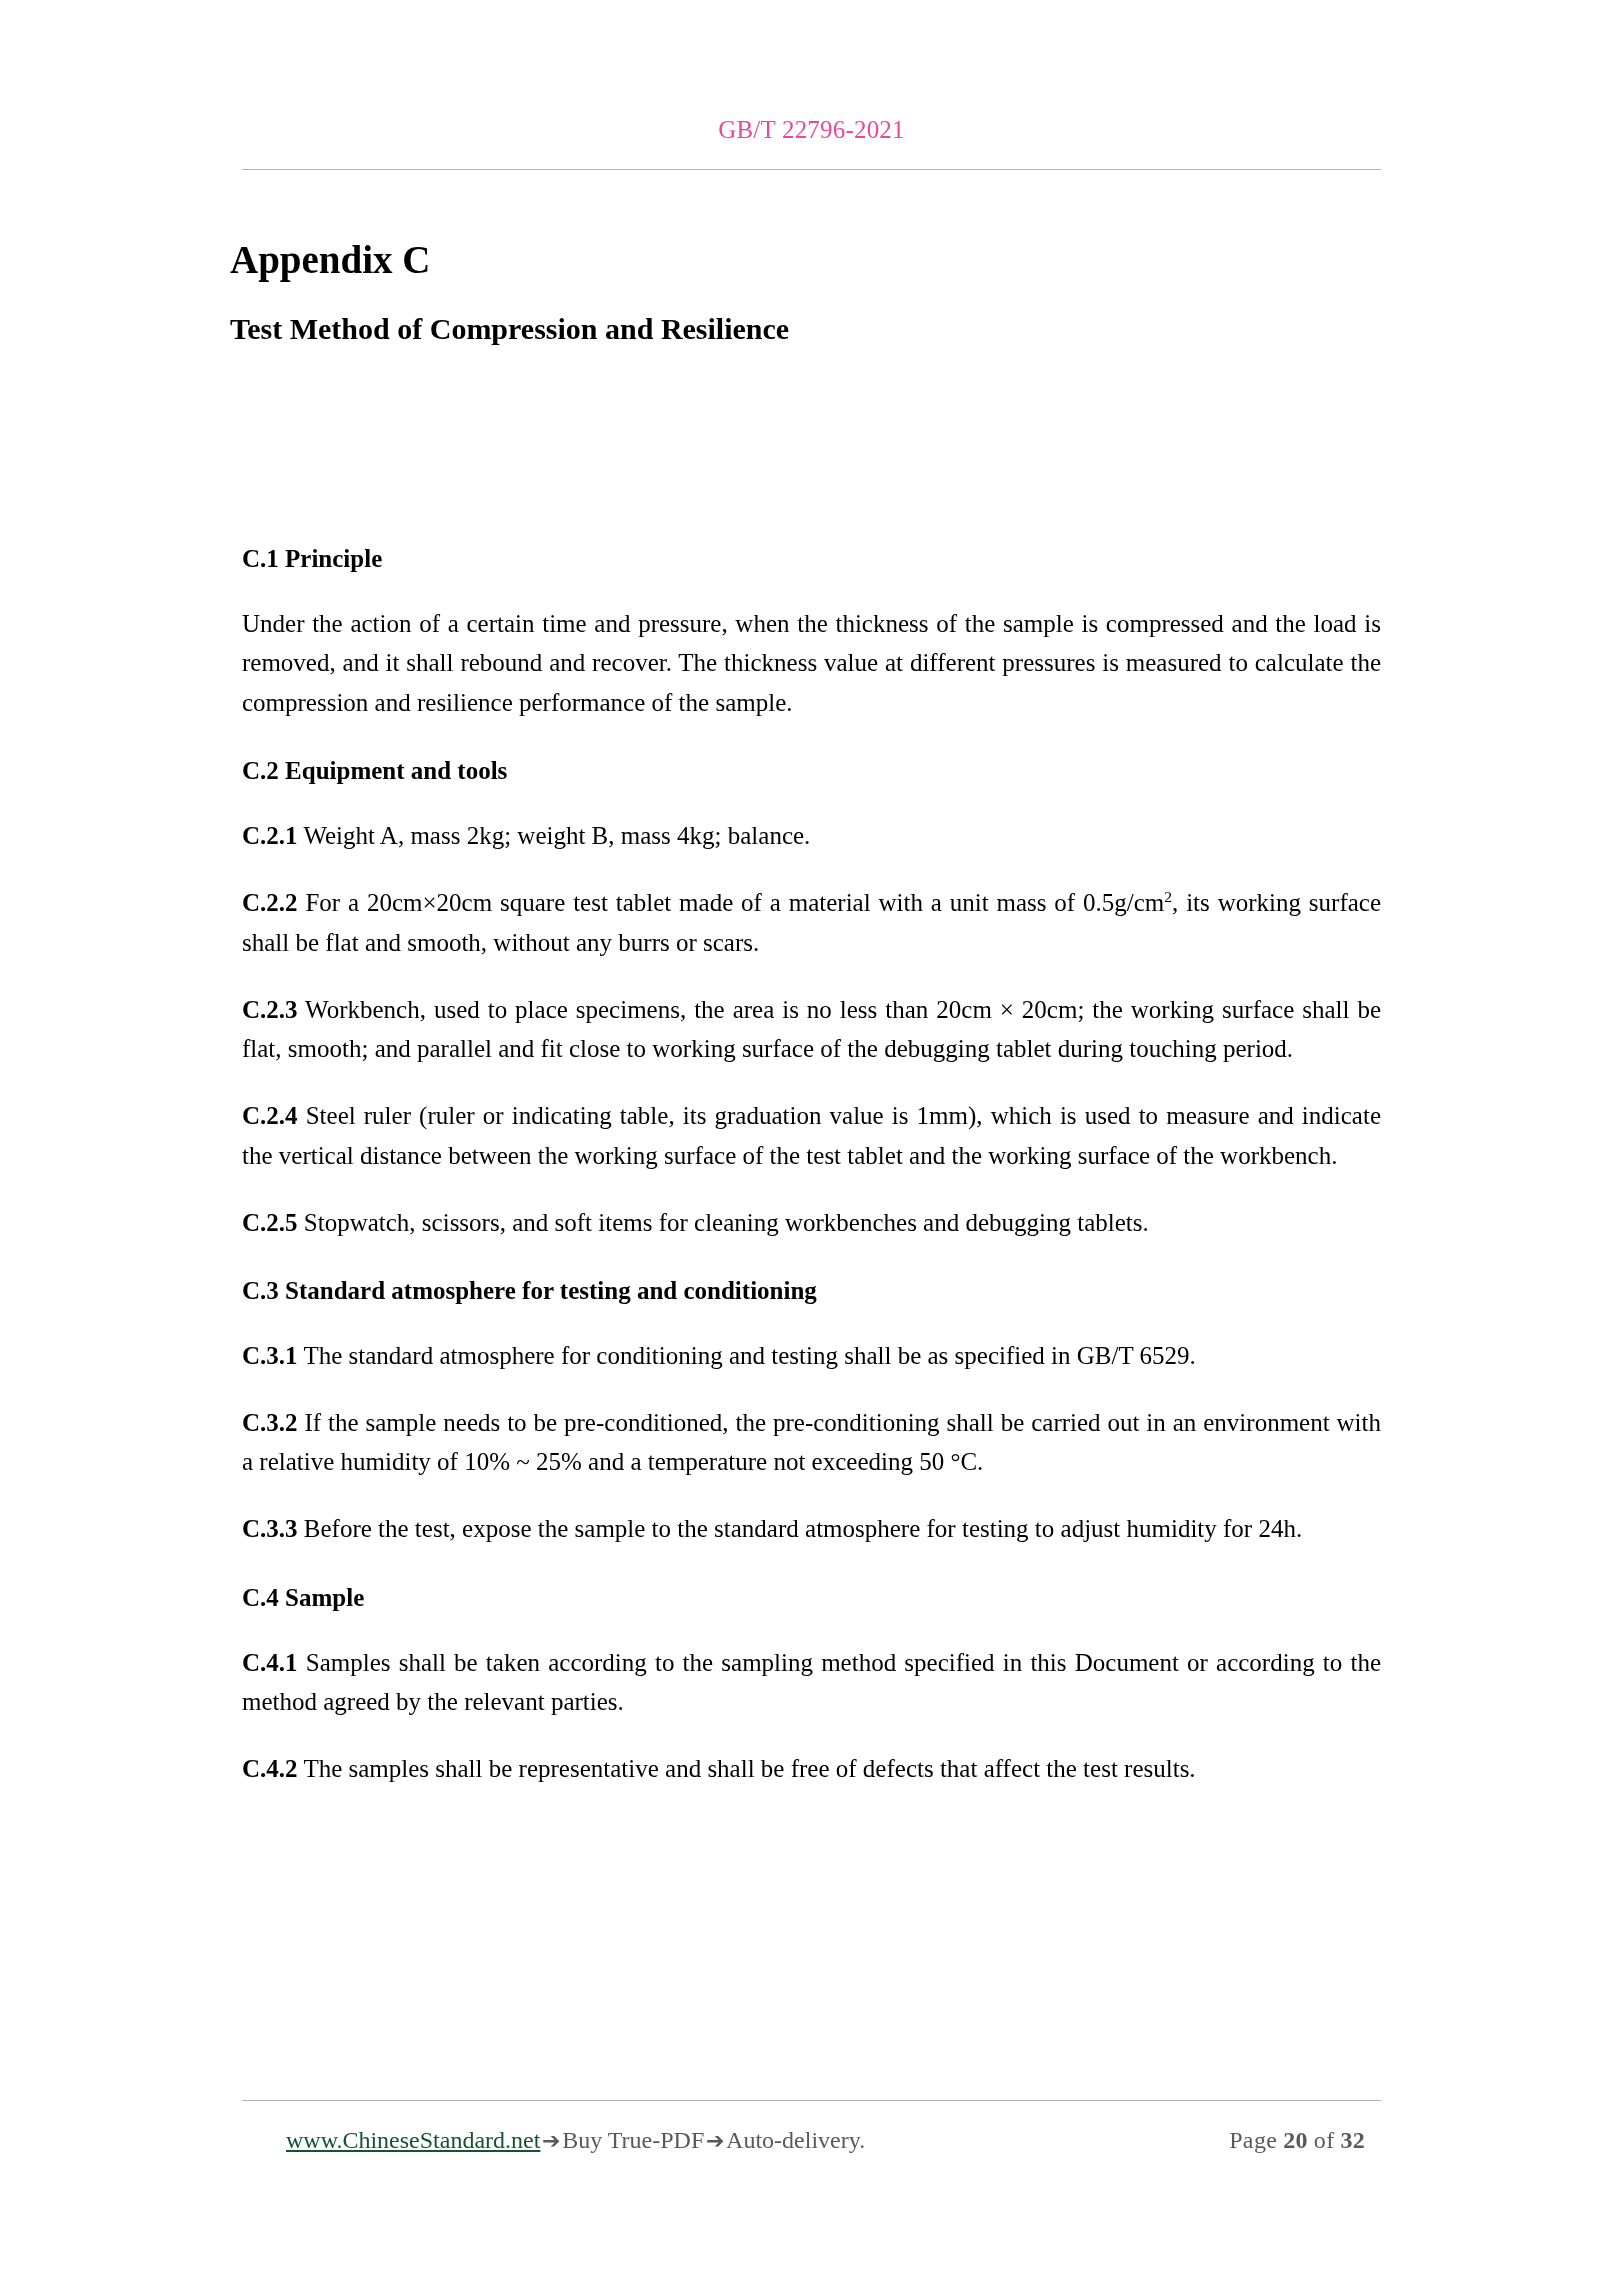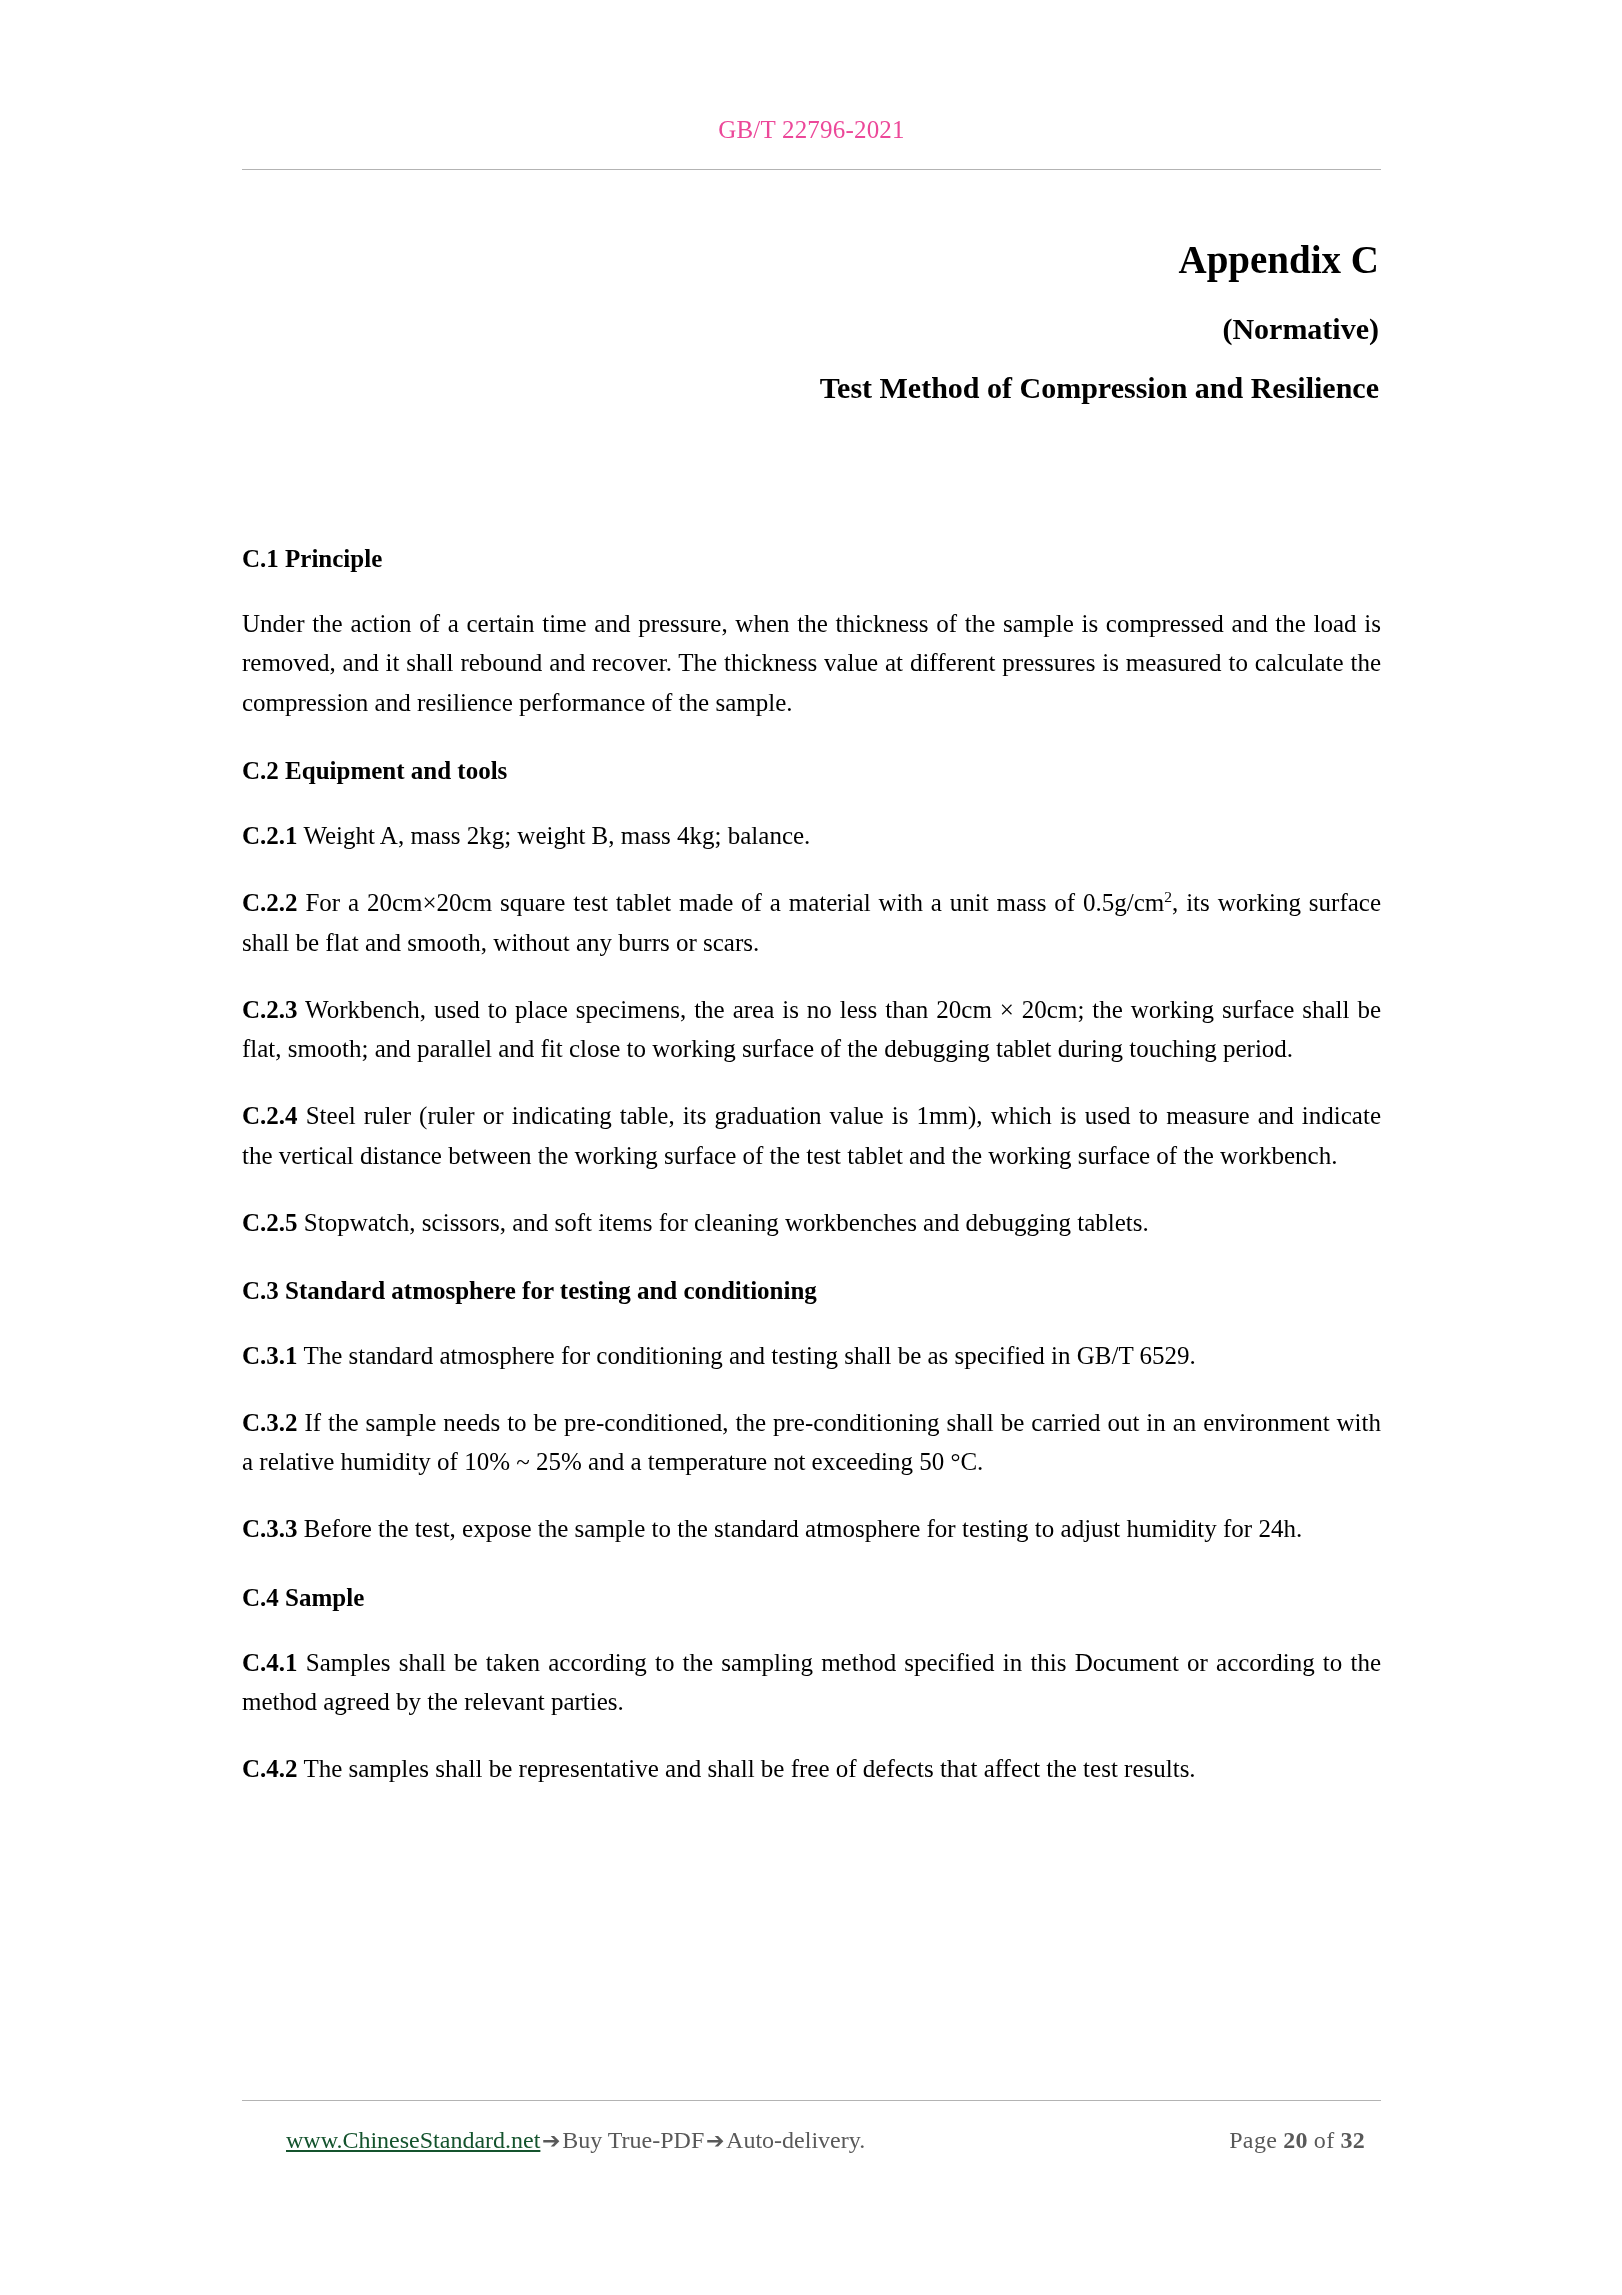--- a/index.html
+++ b/index.html
@@ -39,24 +39,24 @@
     left: 242px;
     top: 169px;
     width: 1139px;
     height: 0;
     border-top: 1.7px solid #b3b3b3;
   }
 
   
   .title-block {
     position: absolute;
-    left: 240px;
+    left: 230px;
     top: 238px;
     width: 1139px;
-    text-align: right;
+    text-align: left;
   }
   .appendix-title {
     font-size: 39px;
     font-weight: bold;
     line-height: 1.15;
     margin: 0 0 28px 0;
   }
   .normative-line {
     font-size: 30px;
     font-weight: bold;
@@ -154,21 +154,20 @@
 
 <div class="page">
 
   <div class="page-header">
     <span class="hdr-text">GB/T 22796-2021</span>
   </div>
   <div class="header-rule"></div>
 
   <div class="title-block">
     <div class="appendix-title">Appendix C</div>
-    <div class="normative-line">(Normative)</div>
     <div class="method-title">Test Method of Compression and Resilience</div>
   </div>
 
   <div class="body-col">
 
     <h2 class="sec-head">C.1 Principle</h2>
     <p class="para gap-lg">Under the action of a certain time and pressure, when the thickness of the sample is compressed and the load is removed, and it shall rebound and recover. The thickness value at different pressures is measured to calculate the compression and resilience performance of the sample.</p>
 
     <h2 class="sec-head">C.2 Equipment and tools</h2>
 

